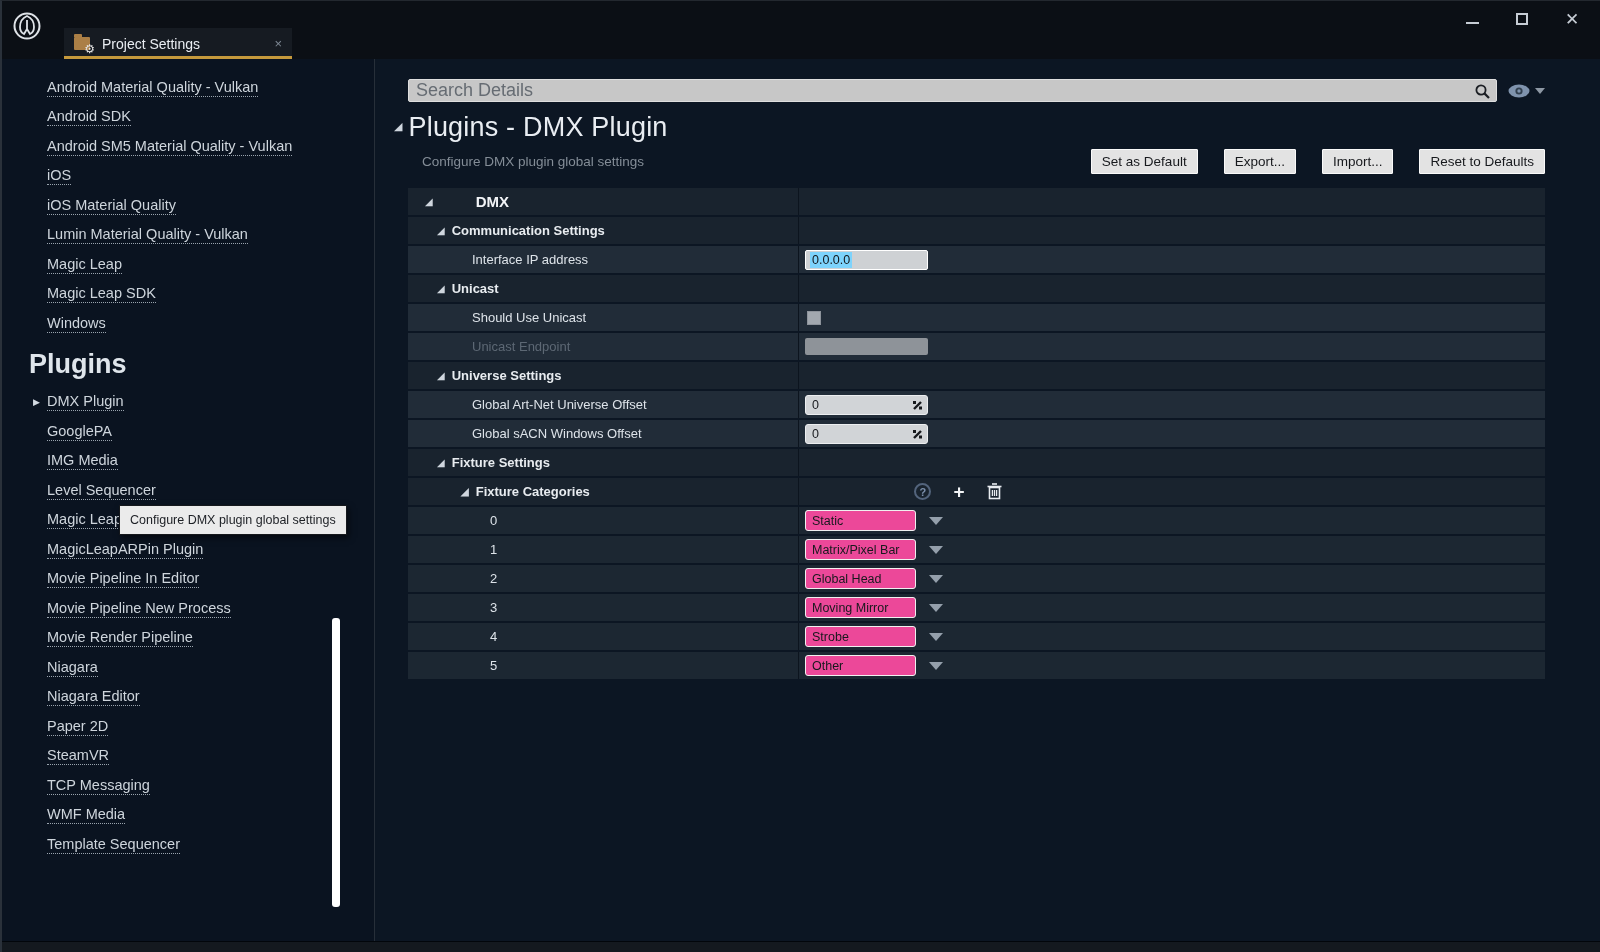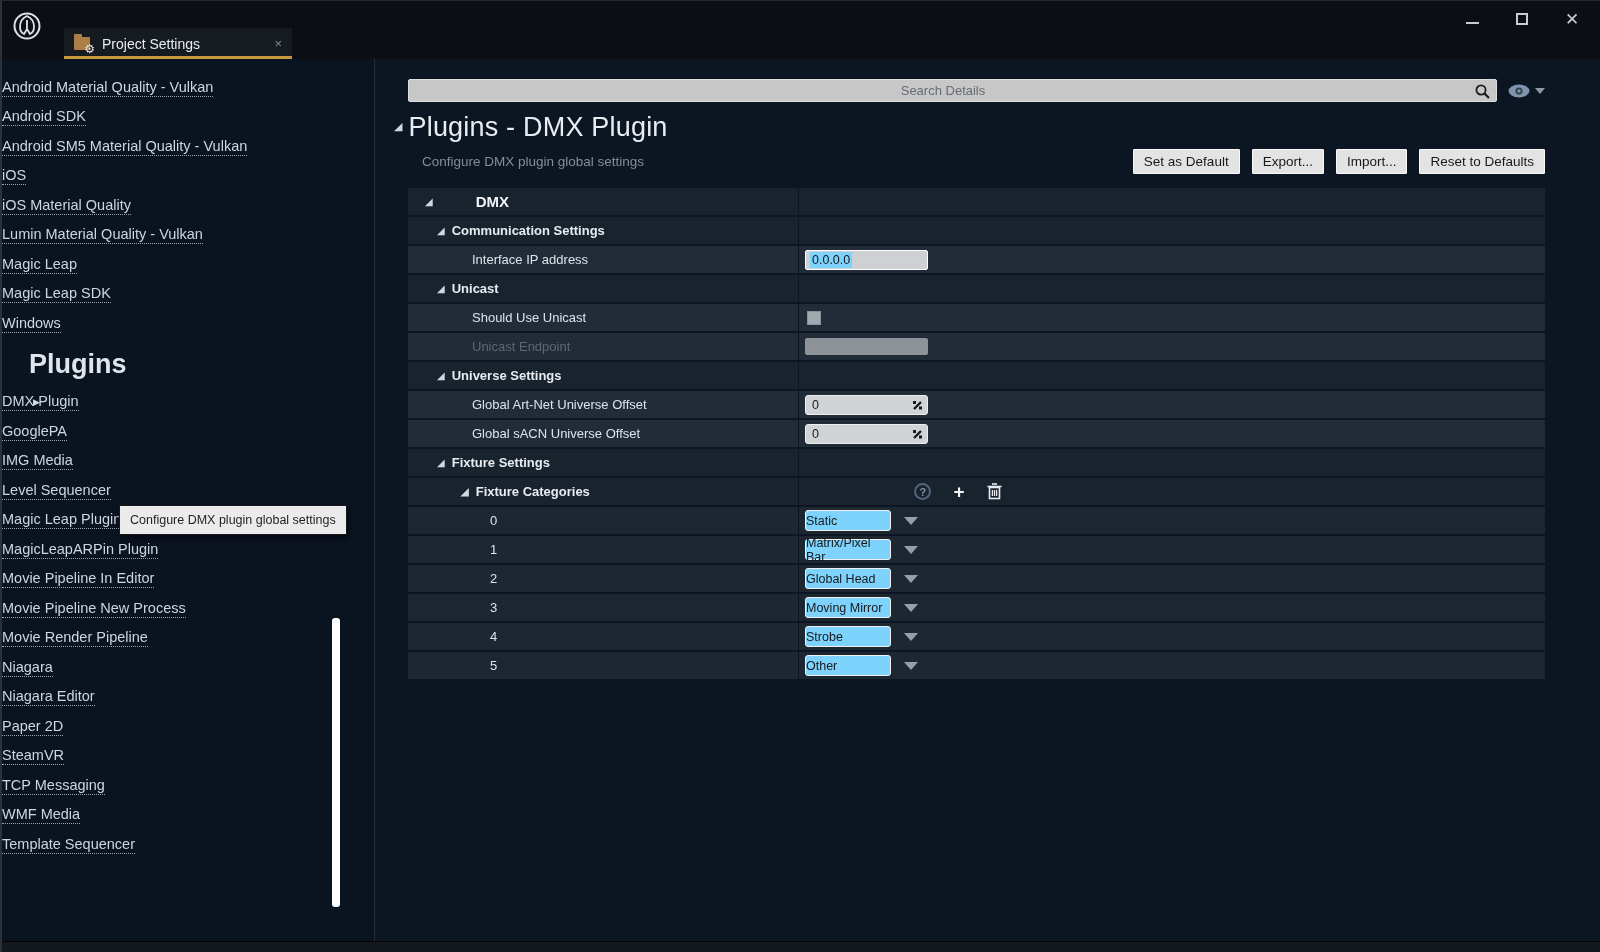--- a/index.html
+++ b/index.html
@@ -27,47 +27,47 @@
 
   
   .bodyrow { position:relative; display:flex; height:882px; }
   .sidebar { position:relative; width:372px; background:#0a1320; overflow:hidden; }
   .vdivider { width:1px; background:#272f39; }
   .main { position:relative; flex:1; background:#0c1623; }
   .bottombar { height:11px; background:#14191f; border-top:1px solid #02060b; }
 
   
   .side-list { padding-top:14px; }
-  .side-item { position:relative; height:29.5px; display:flex; align-items:center; }
+  .side-item { position:relative; height:29.5px; display:flex; align-items:center; padding-left:45px; }
   .side-item .lbl { color:#ced5dc; font-size:14.5px; border-bottom:1px dotted #9aa4ae; padding-bottom:1px; cursor:pointer; }
   .side-item .marker { position:absolute; left:31px; color:#d3dae2; font-size:9px; }
   .side-section { padding:10px 0 8px 27px; color:#dfe5eb; font-size:27px; font-weight:700; }
   .side-scrollbar { position:absolute; left:330px; top:559px; width:8px; height:289px; background:#ffffff; border-radius:3px; }
   .tooltip { position:absolute; left:117px; top:446px; background:#ebebeb; border:1px solid #15181c;
              color:#1c1f24; font-size:12.5px; padding:7px 10px; white-space:nowrap; z-index:9;
              box-shadow:2px 3px 6px rgba(0,0,0,.55); }
 
   
   .search-row { display:flex; align-items:center; margin:20px 55px 0 33px; }
   .search-box { position:relative; flex:1; height:23px; background:#c7c7c7; border:1px solid #dedede; border-radius:2px; }
   .search-box input { position:absolute; inset:0; background:transparent; border:none; outline:none;
-                      font-family:"Liberation Sans",sans-serif; font-size:13px; color:#2a2e33; padding:0 26px 0 7px;text-align:center; }
+                      font-family:"Liberation Sans",sans-serif; font-size:18px; color:#2a2e33; padding:0 26px 0 7px; }
   .search-box input::placeholder { color:#666c73; opacity:1; }
   .search-mag { position:absolute; right:5px; top:3px; }
   .eye-wrap { display:flex; align-items:center; margin-left:10px; gap:4px; cursor:pointer; }
   .caret-dn { width:0; height:0; border-left:5px solid transparent; border-right:5px solid transparent; border-top:6px solid #8e98a4; }
 
   
   .hdr { margin:10px 55px 0 33px; }
   .hdr-title-row { display:flex; align-items:flex-start; }
   .hdr-tri { color:#cfd6de; font-size:11px; margin:8px 6px 0 -14px; }
   .hdr-title { color:#e9edf2; font-size:27px; font-weight:400; letter-spacing:.2px; }
   .hdr-sub-row { display:flex; align-items:center; margin-top:6px; }
   .hdr-sub { color:#848d97; font-size:13.5px; padding-left:14px; }
-  .hdr-btns { margin-left:auto; display:flex; gap:12px; }
+  .hdr-btns { margin-left:auto; display:flex; gap:26px; }
   .btn { background:#e3e3e3; border:1px solid #fafafa; border-radius:1px; color:#17191d;
          font-size:13.5px; padding:4px 10px; cursor:pointer; font-family:"Liberation Sans",sans-serif; }
 
   
   .grid { margin:14px 55px 0 33px; }
   .row { display:flex; height:27px; margin-bottom:2px; align-items:stretch; }
   .cell-l { width:390px; display:flex; align-items:center; }
   .cell-r { flex:1; display:flex; align-items:center; border-left:1px solid #0c141e; padding-left:6px; }
   .row-sec  { background:#19232e; }
   .row-prop { background:#212c38; }
@@ -82,22 +82,22 @@
 
   .tfield { position:relative; width:123px; height:20px; background:#ced1d4; border:1px solid #ffffff;
             border-radius:2px; display:flex; align-items:center; padding-left:4px; }
   .tfield .sel { background:#7dd3fc; color:#14171b; font-size:12.5px; padding:1px 2px; }
   .dfield { width:123px; height:17px; background:#8e9399; border-radius:2px; }
   .checkbox { width:14px; height:14px; background:#a2a8af; border:1px solid #8d939b; margin-left:2px; }
   .spin { position:relative; width:123px; height:20px; background:#d1d4d7; border:1px solid #eceef0;
           border-radius:3px; display:flex; align-items:center; padding:0 18px 0 6px;
           color:#17191d; font-size:12.5px; }
   .spin svg { position:absolute; right:3px; top:3px; }
-  .combo { width:86px; height:21px; background:#7dd3fc; border:1px solid #f0f0f0; border-radius:3px;
-           display:flex; align-items:center; padding-left:0; color:#17191d; font-size:12.5px; cursor:pointer; }
+  .combo { width:111px; height:21px; background:#ec4899; border:1px solid #f0f0f0; border-radius:3px;
+           display:flex; align-items:center; padding-left:6px; color:#17191d; font-size:12.5px; cursor:pointer; }
   .combo-caret { width:0; height:0; border-left:7px solid transparent; border-right:7px solid transparent;
                  border-top:8px solid #949fab; margin-left:13px; cursor:pointer; }
   .set-count { color:#e3e8ee; font-size:12.5px;margin-top:47px; }
   .set-icons { display:flex; align-items:center; gap:22px; margin-left:26px; }
   .ic-help { width:17px; height:17px; border:2px solid #53647c; border-radius:50%; color:#7c90ac;
              font-size:11px; font-weight:700; display:flex; align-items:center; justify-content:center; cursor:pointer; }
   .ic-add { color:#f2f4f6; font-size:19px; font-weight:700; line-height:1; cursor:pointer; }
 </style>
 </head>
 <body>
@@ -317,21 +317,21 @@
                 <svg width="13" height="13" viewBox="0 0 13 13">
                   <line x1="3" y1="10" x2="10" y2="3" stroke="#17191d" stroke-width="2.4"></line>
                   <rect x="8" y="7.5" width="3" height="3" fill="#17191d"></rect>
                   <rect x="2" y="2" width="3" height="3" fill="#17191d"></rect>
                 </svg>
               </span>
             </div>
           </div>
           <div class="row row-prop">
             <div class="cell-l">
-              <span class="plabel">Global sACN Universe Offset</span>
+              <span class="plabel">Global sACN Windows Offset</span>
             </div>
             <div class="cell-r">
               <span class="spin">
                 <span>0</span>
                 <svg width="13" height="13" viewBox="0 0 13 13">
                   <line x1="3" y1="10" x2="10" y2="3" stroke="#17191d" stroke-width="2.4"></line>
                   <rect x="8" y="7.5" width="3" height="3" fill="#17191d"></rect>
                   <rect x="2" y="2" width="3" height="3" fill="#17191d"></rect>
                 </svg>
               </span>

